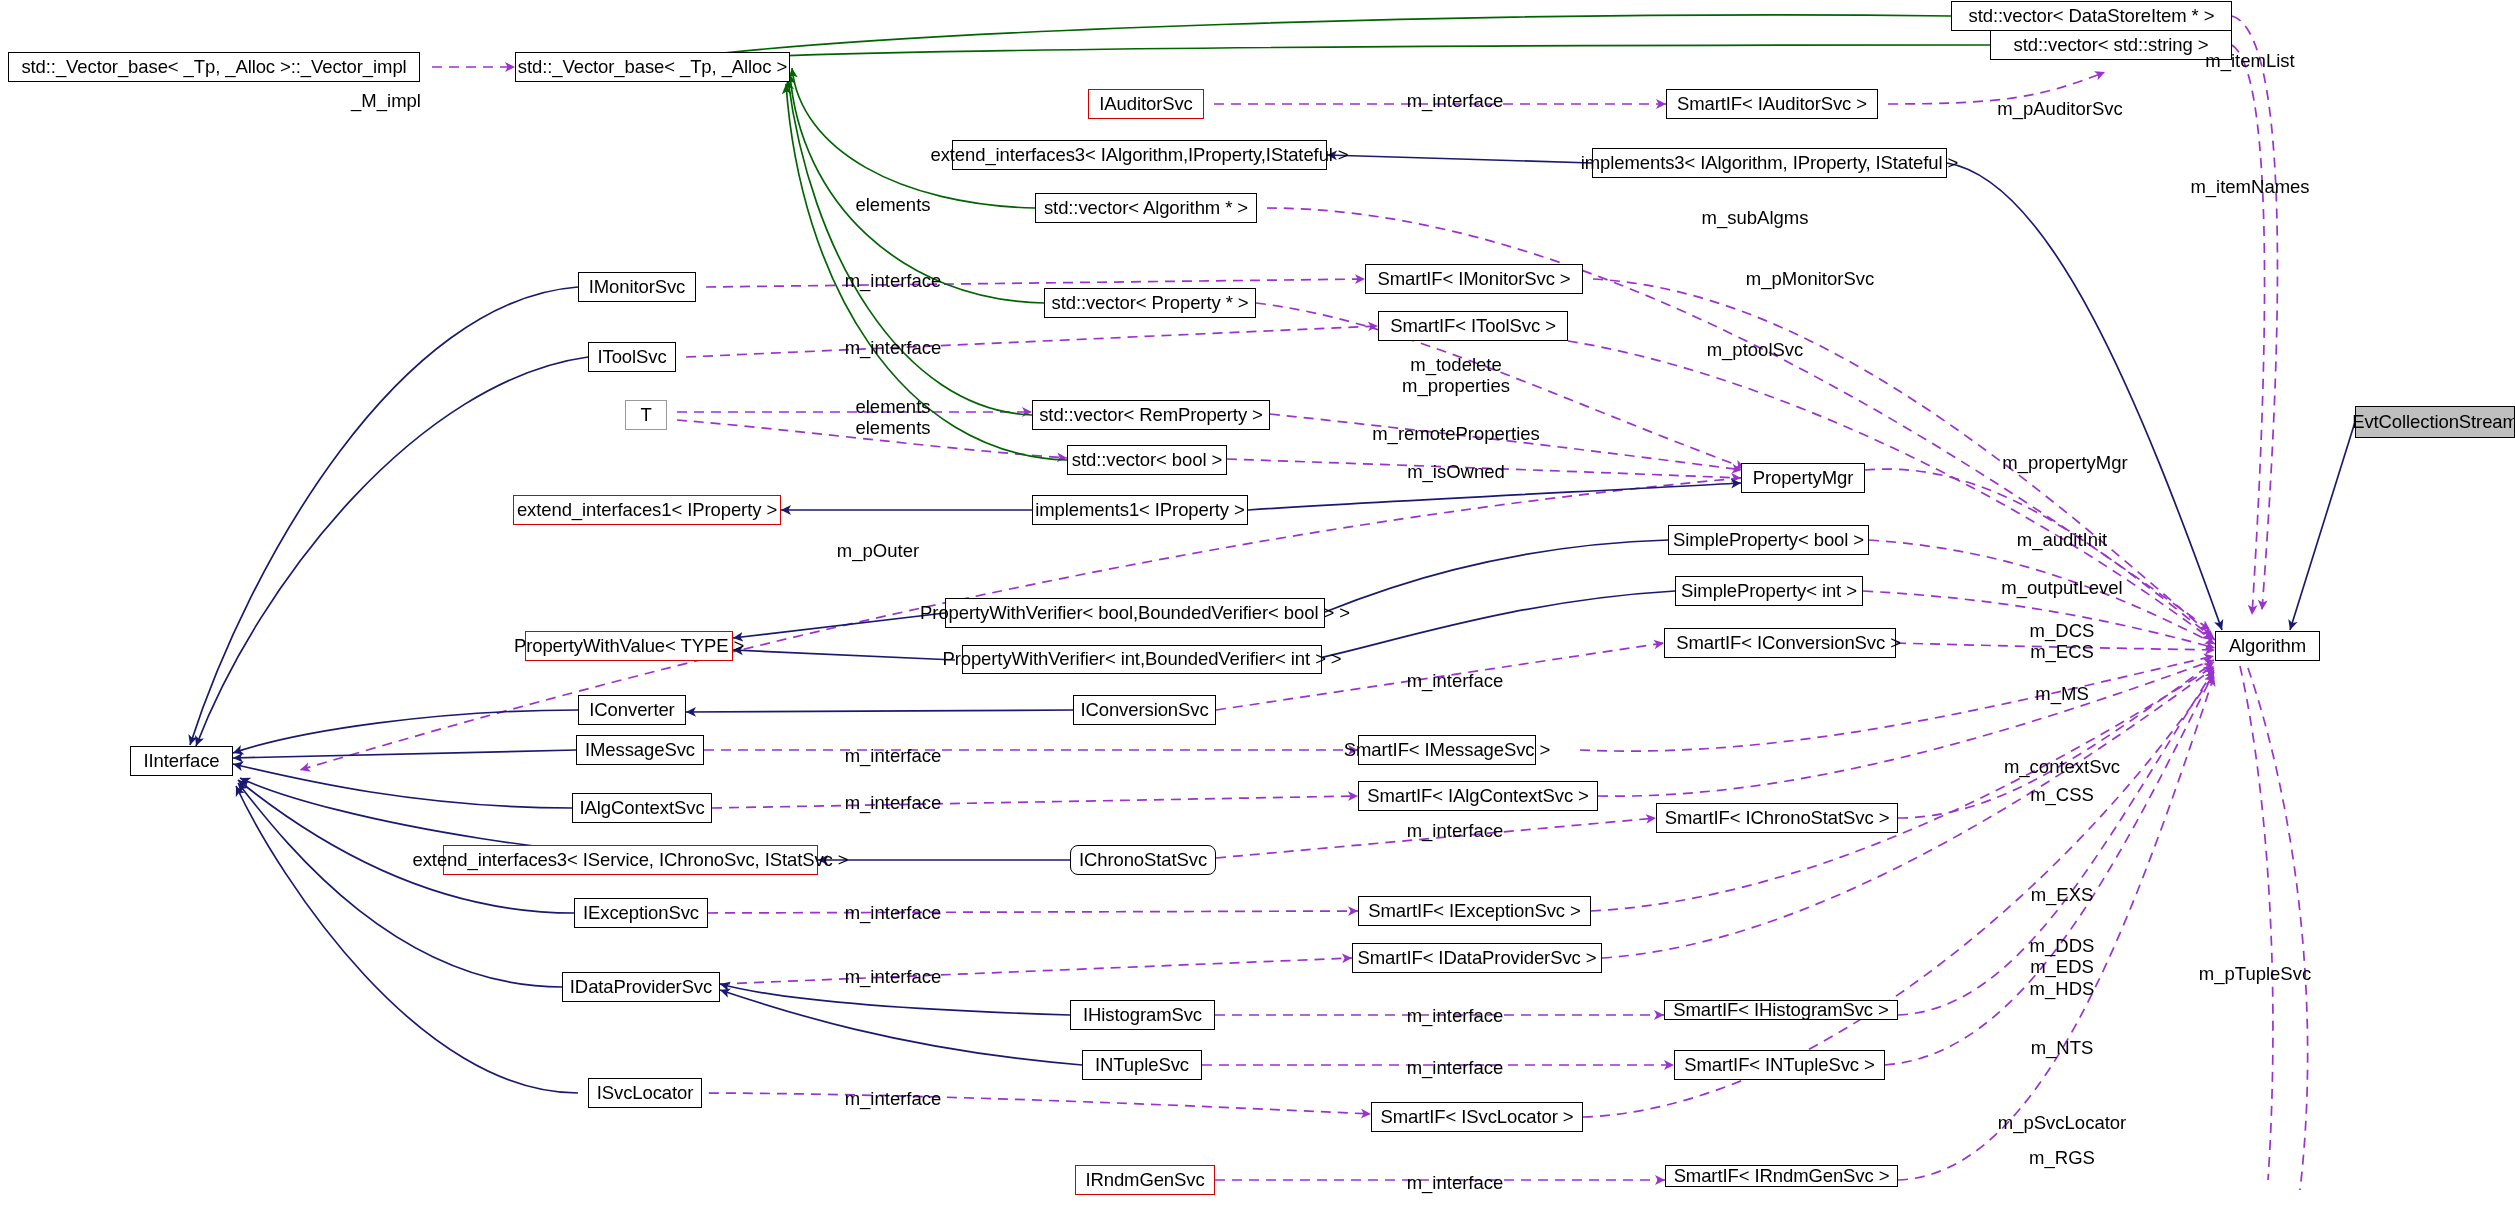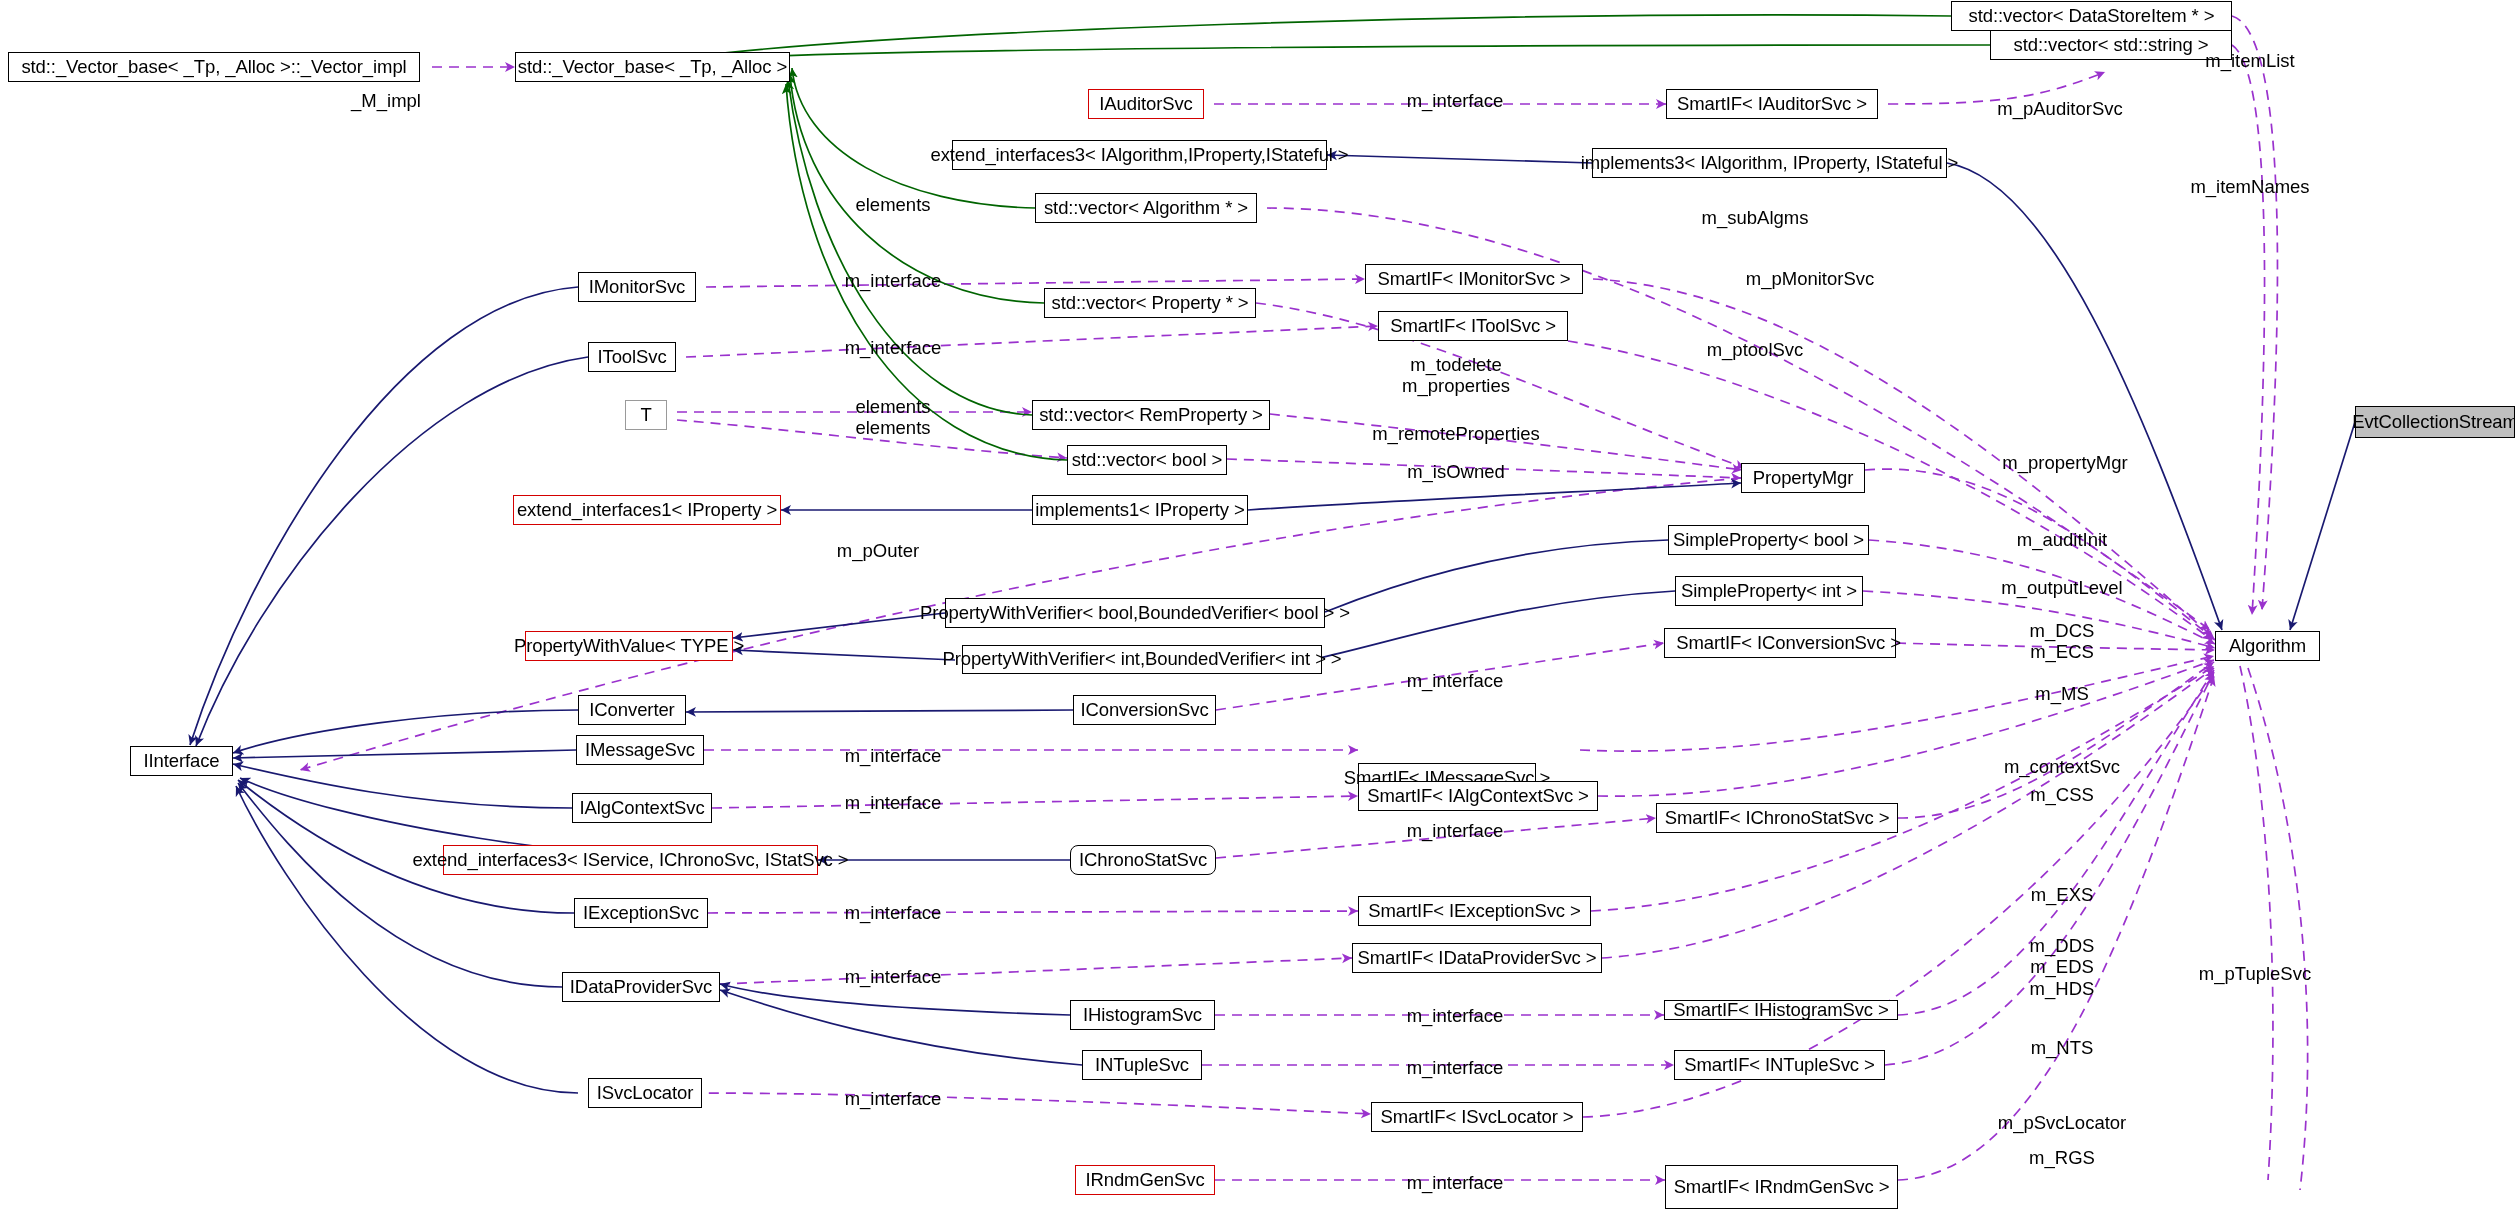--- a/index.html
+++ b/index.html
@@ -166,38 +166,38 @@
       <div class="node" style="left: 1675px; top: 576px; width: 188px; height: 30px;">SimpleProperty&lt; int &gt;</div>
       <div class="node" style="left: 945px; top: 598px; width: 380px; height: 30px;">PropertyWithVerifier&lt; bool,BoundedVerifier&lt; bool &gt; &gt;</div>
       <div class="node red" style="left: 525px; top: 631px; width: 208px; height: 30px;">PropertyWithValue&lt; TYPE &gt;</div>
       <div class="node" style="left: 1664px; top: 628px; width: 232px; height: 30px; padding-left: 25px;">SmartIF&lt; IConversionSvc &gt;</div>
       <div class="node" style="left: 962px; top: 645px; width: 360px; height: 29px;">PropertyWithVerifier&lt; int,BoundedVerifier&lt; int &gt; &gt;</div>
       <div class="node" style="left: 2215px; top: 631px; width: 105px; height: 30px;">Algorithm</div>
       <div class="node" style="left: 578px; top: 695px; width: 108px; height: 30px;">IConverter</div>
       <div class="node" style="left: 1073px; top: 695px; width: 143px; height: 30px;">IConversionSvc</div>
       <div class="node" style="left: 130px; top: 746px; width: 103px; height: 30px;">IInterface</div>
       <div class="node" style="left: 576px; top: 735px; width: 128px; height: 30px;">IMessageSvc</div>
-      <div class="node" style="left: 1358px; top: 735px; width: 178px; height: 30px; margin-top: 28px;">SmartIF&lt; IMessageSvc &gt;</div>
+      <div class="node" style="left: 1358px; top: 735px; width: 178px; height: 30px;">SmartIF&lt; IMessageSvc &gt;</div>
       <div class="node" style="left: 572px; top: 793px; width: 140px; height: 30px;">IAlgContextSvc</div>
       <div class="node" style="left: 1358px; top: 781px; width: 240px; height: 30px;">SmartIF&lt; IAlgContextSvc &gt;</div>
       <div class="node" style="left: 1656px; top: 803px; width: 242px; height: 30px;">SmartIF&lt; IChronoStatSvc &gt;</div>
       <div class="node red" style="left: 443px; top: 845px; width: 375px; height: 30px;">extend_interfaces3&lt; IService, IChronoSvc, IStatSvc &gt;</div>
       <div class="node" style="left: 1070px; top: 845px; width: 146px; height: 30px; border-radius: 8px;">IChronoStatSvc</div>
       <div class="node" style="left: 574px; top: 898px; width: 134px; height: 30px;">IExceptionSvc</div>
       <div class="node" style="left: 1358px; top: 896px; width: 233px; height: 30px;">SmartIF&lt; IExceptionSvc &gt;</div>
       <div class="node" style="left: 1352px; top: 943px; width: 250px; height: 30px;">SmartIF&lt; IDataProviderSvc &gt;</div>
       <div class="node" style="left: 562px; top: 972px; width: 158px; height: 30px;">IDataProviderSvc</div>
       <div class="node" style="left: 1070px; top: 1000px; width: 145px; height: 30px;">IHistogramSvc</div>
       <div class="node" style="left: 1664px; top: 1000px; width: 234px; height: 20px;">SmartIF&lt; IHistogramSvc &gt;</div>
       <div class="node" style="left: 1082px; top: 1050px; width: 120px; height: 30px;">INTupleSvc</div>
       <div class="node" style="left: 1674px; top: 1050px; width: 211px; height: 30px;">SmartIF&lt; INTupleSvc &gt;</div>
       <div class="node" style="left: 578px; top: 1078px; width: 114px; height: 30px; margin-left: 10px;">ISvcLocator</div>
       <div class="node" style="left: 1371px; top: 1102px; width: 212px; height: 30px;">SmartIF&lt; ISvcLocator &gt;</div>
       <div class="node red" style="left: 1075px; top: 1165px; width: 140px; height: 30px;">IRndmGenSvc</div>
-      <div class="node" style="left: 1665px; top: 1165px; width: 233px; height: 44px;">SmartIF&lt; IRndmGenSvc &gt;</div>
+      <div class="node" style="left: 1665px; top: 1165px; width: 233px; height: 22px;">SmartIF&lt; IRndmGenSvc &gt;</div>
       <div class="node filled" style="left: 2355px; top: 406px; width: 160px; height: 32px;">EvtCollectionStream</div>
     </div>
   <div id="labels-layer">
       <div class="edgelabel" style="left: 386px; top: 90px;">_M_impl</div>
       <div class="edgelabel" style="left: 1455px; top: 90px;">m_interface</div>
       <div class="edgelabel" style="left: 2250px; top: 50px;">m_itemList</div>
       <div class="edgelabel" style="left: 2060px; top: 98px;">m_pAuditorSvc</div>
       <div class="edgelabel" style="left: 2250px; top: 176px;">m_itemNames</div>
       <div class="edgelabel" style="left: 893px; top: 194px;">elements</div>
       <div class="edgelabel" style="left: 1755px; top: 207px;">m_subAlgms</div>

